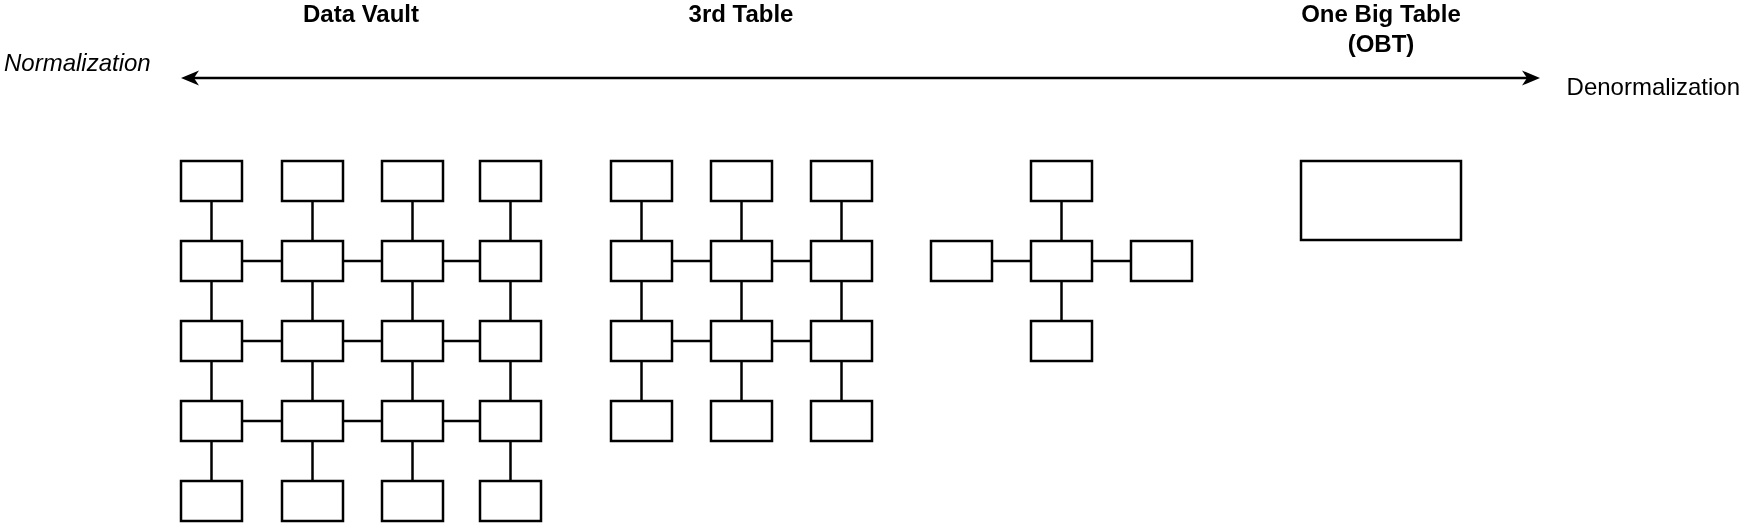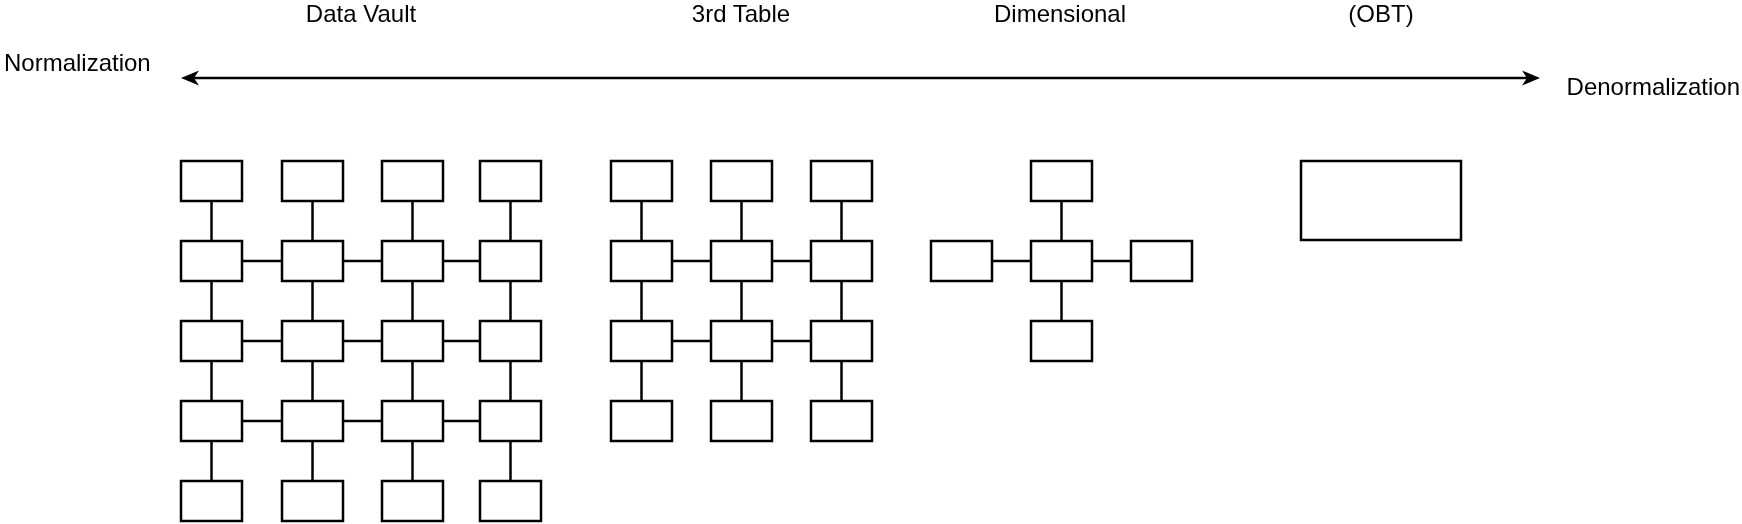--- a/index.html
+++ b/index.html
@@ -5,25 +5,25 @@
   html,body{margin:0;padding:0;background:#ffffff;}
   body{
     width:1742px;height:524px;overflow:hidden;
     font-family:"Liberation Sans",sans-serif;color:#000;
   }
   .canvas{position:relative;width:1742px;height:524px;background:#fff;}
   #diagram-svg{position:absolute;left:0;top:0;}
   .side-label{
     position:absolute;font-size:24px;line-height:30px;white-space:nowrap;
   }
-  .side-label.left{left:4px;top:48px;}
+  .side-label.left{left:4px;top:48px;font-style:italic;}
   .side-label.right{right:2px;top:53px;margin-top:19px;}
   .approach-label{
     position:absolute;top:-1px;width:320px;margin-left:-160px;
-    text-align:center;font-size:24px;line-height:30px;
+    text-align:center;font-size:24px;line-height:30px;font-weight:bold;
   }
 </style>
 </head>
 <body>
 
 <div class="canvas">
 
   <svg id="diagram-svg" width="1742" height="524" viewBox="0 0 1742 524">
       <line x1="211.5" y1="201" x2="211.5" y2="241" stroke="#000000" stroke-width="2.5"></line>
       <line x1="211.5" y1="281" x2="211.5" y2="321" stroke="#000000" stroke-width="2.5"></line>
@@ -116,20 +116,20 @@
 
   <div class="approach-label" id="approach-0" style="left: 361px;">
     <div>Data Vault</div>
   </div>
 
   <div class="approach-label" id="approach-1" style="left: 741px;">
     <div>3rd Table</div>
   </div>
 
   <div class="approach-label" id="approach-2" style="left: 1060px;">
-    <div>Dimensional</div>
   </div>
 
   <div class="approach-label" id="approach-3" style="left: 1381px;">
+    <div>One Big Table</div>
     <div>(OBT)</div>
   </div>
 
 </div>
 
 </body></html>

